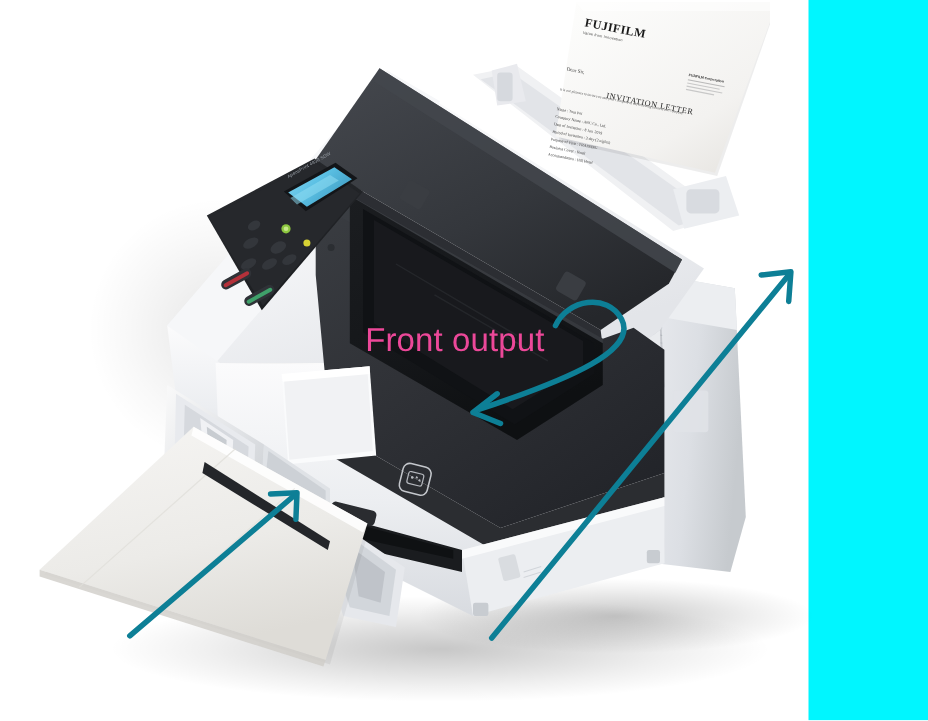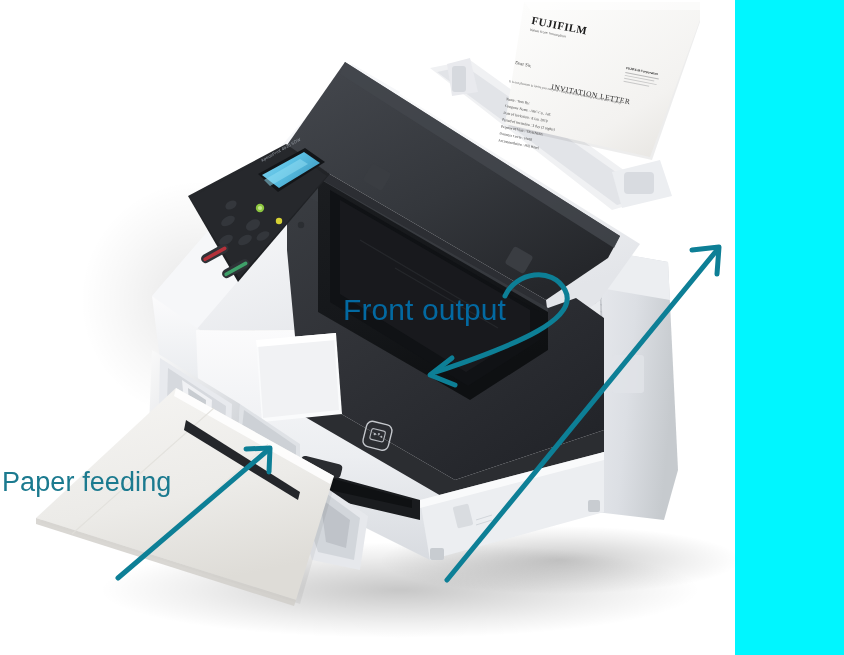--- a/index.html
+++ b/index.html
@@ -23,23 +23,23 @@
     display:block;
   }
   .lbl{
     position:absolute;
     white-space:nowrap;
     font-family:"Liberation Sans", sans-serif;
     font-weight:400;
     pointer-events:none;
   }
   #lbl-front{
-    left:343px; top:293px;
+    left:332px; top:293px;
     font-size:30px;
-    color:#0369a1;
+    color:#ec4899;
     letter-spacing:0.1px;
   }
   #lbl-paper{
     left:2px; top:467px;
     font-size:27px;
     color:#1b7a8f;
     letter-spacing:0.1px;
   }
   #lbl-back{
     left:683px; top:348px;
@@ -357,16 +357,15 @@
 
       <g>
         <line x1="447" y1="580" x2="717" y2="250" stroke-width="5"></line>
         <path d="M692 250 L719 247 L717 274" stroke-width="5"></path>
       </g>
     </g>
   </svg>
 
   <div class="lbl" id="lbl-front">Front output</div>
 
-  <div class="lbl" id="lbl-paper">Paper feeding</div>
 
 
 </div>
 
 </body></html>

